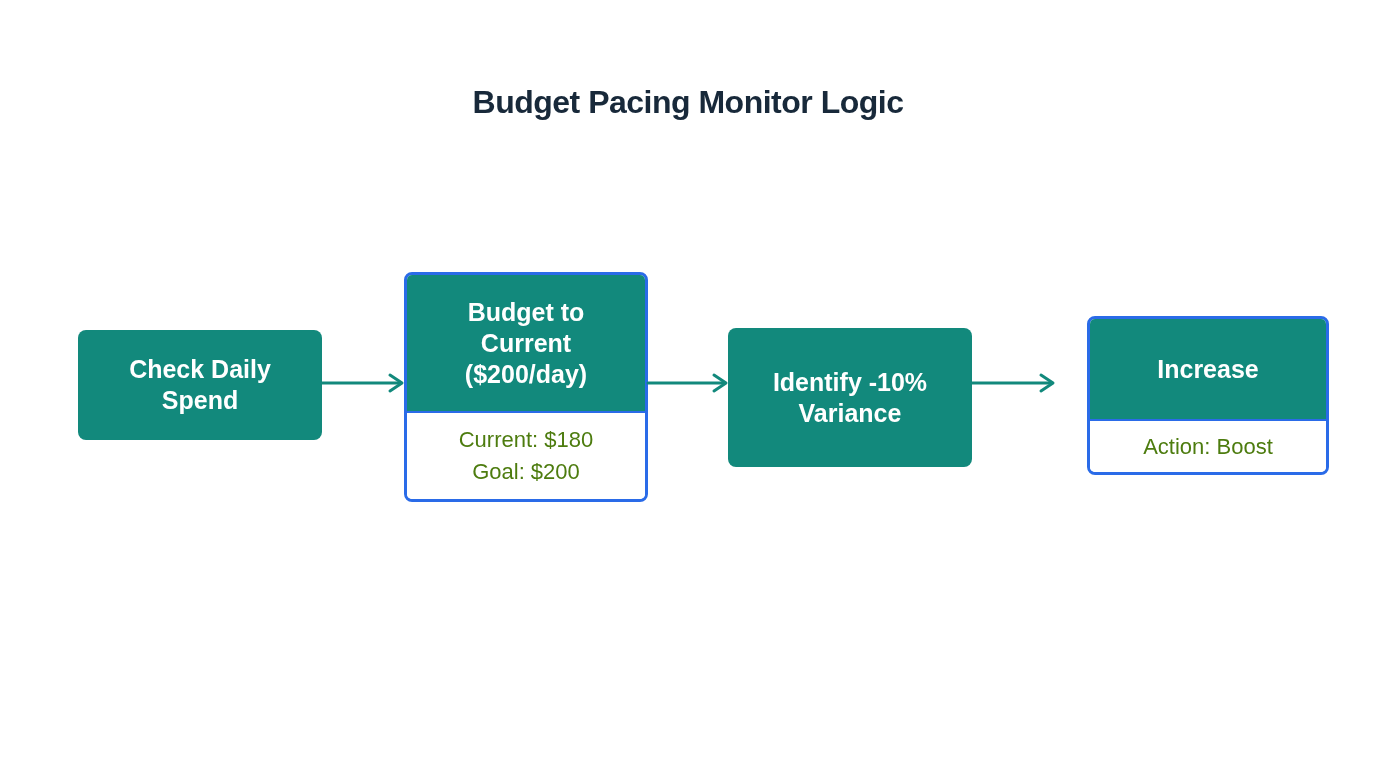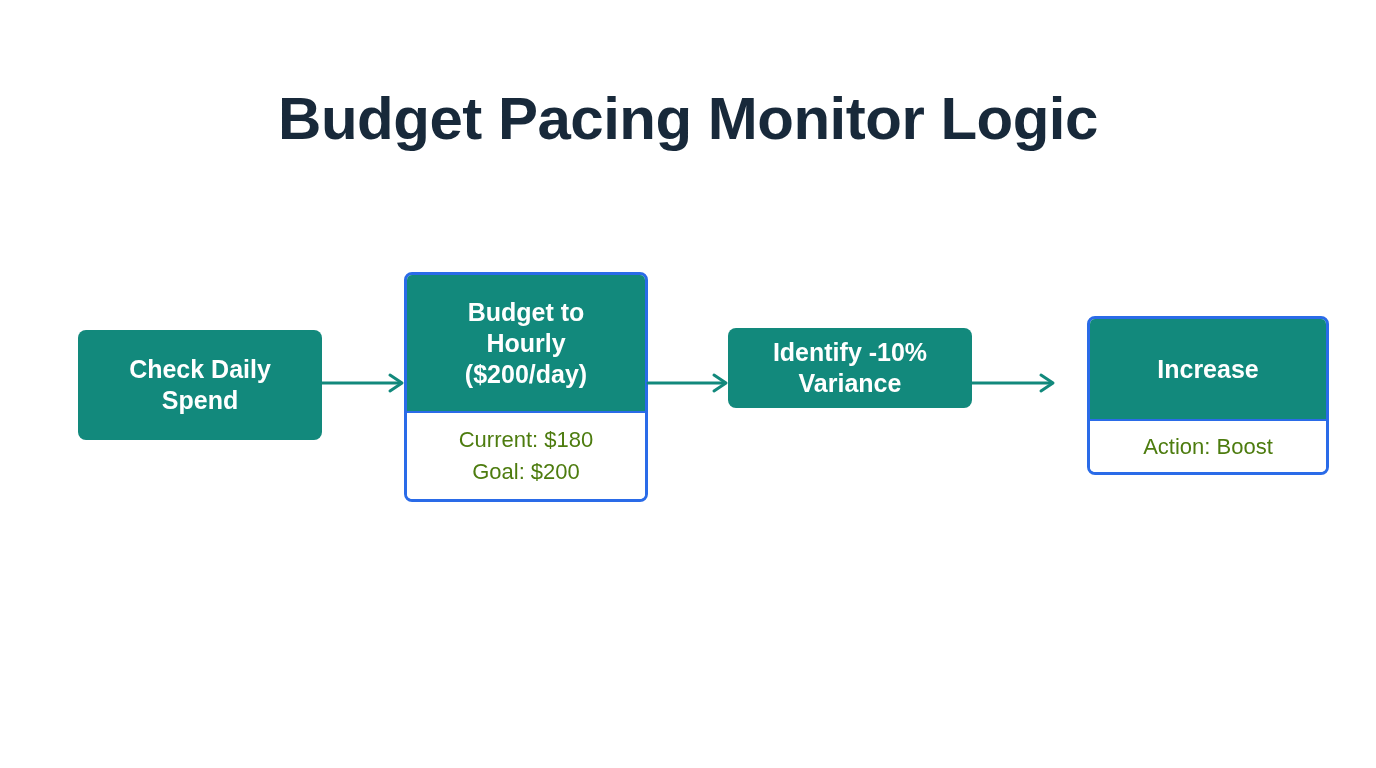--- a/index.html
+++ b/index.html
@@ -15,21 +15,21 @@
     width: 1376px;
     height: 768px;
     background: #ffffff;
   }
   .title {
     position: absolute;
     top: 84px;
     left: 0;
     width: 100%;
     text-align: center;
-    font-size: 60px;
+    font-size: 32px;
     font-weight: 700;
     letter-spacing: -0.5px;
     color: #18293a;
   }
   .node {
     position: absolute;
     border-radius: 8px;
   }
   .node.simple {
     background: #12897c;
@@ -74,21 +74,21 @@
     font-size: 22px;
     font-weight: 400;
     line-height: 32px;
     text-align: center;
     white-space: nowrap;
   }
   
   #node-1 { left: 78px;  top: 330px; width: 244px; height: 110px; }
   #node-2 { left: 404px; top: 272px; width: 244px; height: 230px; }
   #node-2 .node-header { height: 138px; }
-  #node-3 { left: 728px; top: 328px; width: 244px; height: 80px; }
+  #node-3 { left: 728px; top: 328px; width: 244px; height: 139px; }
   #node-4 { left: 1087px; top: 316px; width: 242px; height: 159px; }
   #node-4 .node-header { height: 102px; }
   .arrow {
     position: absolute;
     top: 371px;
     height: 24px;
   }
   #arrow-1 { left: 320px;  width: 86px; }
   #arrow-2 { left: 646px;  width: 84px; }
   #arrow-3 { left: 970px;  width: 87px; }
@@ -109,21 +109,21 @@
   <div class="arrow" id="arrow-1">
     <svg viewBox="0 0 86 24" preserveAspectRatio="none">
       <line x1="2" y1="12" x2="80" y2="12" stroke="#12897C" stroke-width="3" stroke-linecap="round"></line>
       <polyline points="70,4 82,12 70,20" fill="none" stroke="#12897C" stroke-width="3" stroke-linecap="round" stroke-linejoin="round"></polyline>
     </svg>
   </div>
 
   <div class="node bordered" id="node-2">
     <div class="node-header">
       <div class="label-line">Budget to</div>
-      <div class="label-line">Hourly</div>
+      <div class="label-line">Current</div>
       <div class="label-line">($200/day)</div>
     </div>
     <div class="node-annotation">
       <div class="anno-line">Current: $180</div>
       <div class="anno-line">Goal: $200</div>
     </div>
   </div>
 
   <div class="arrow" id="arrow-2">
     <svg viewBox="0 0 84 24" preserveAspectRatio="none">

